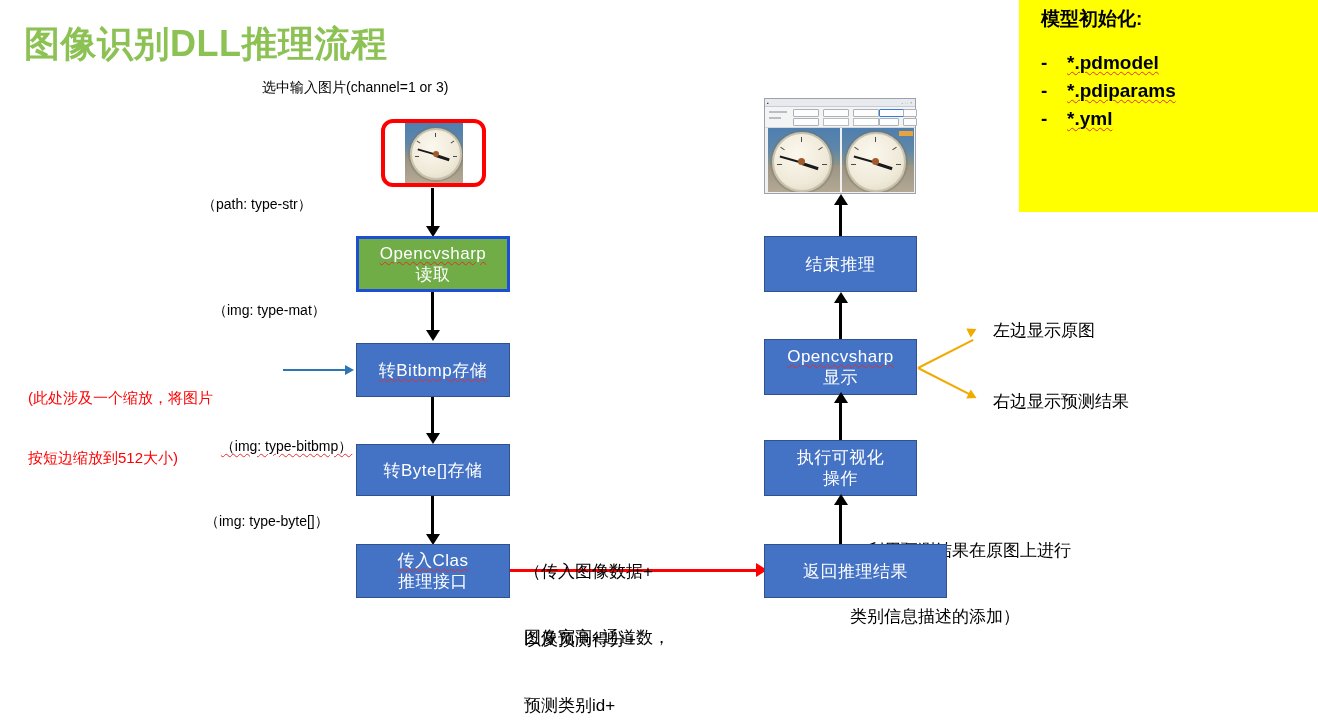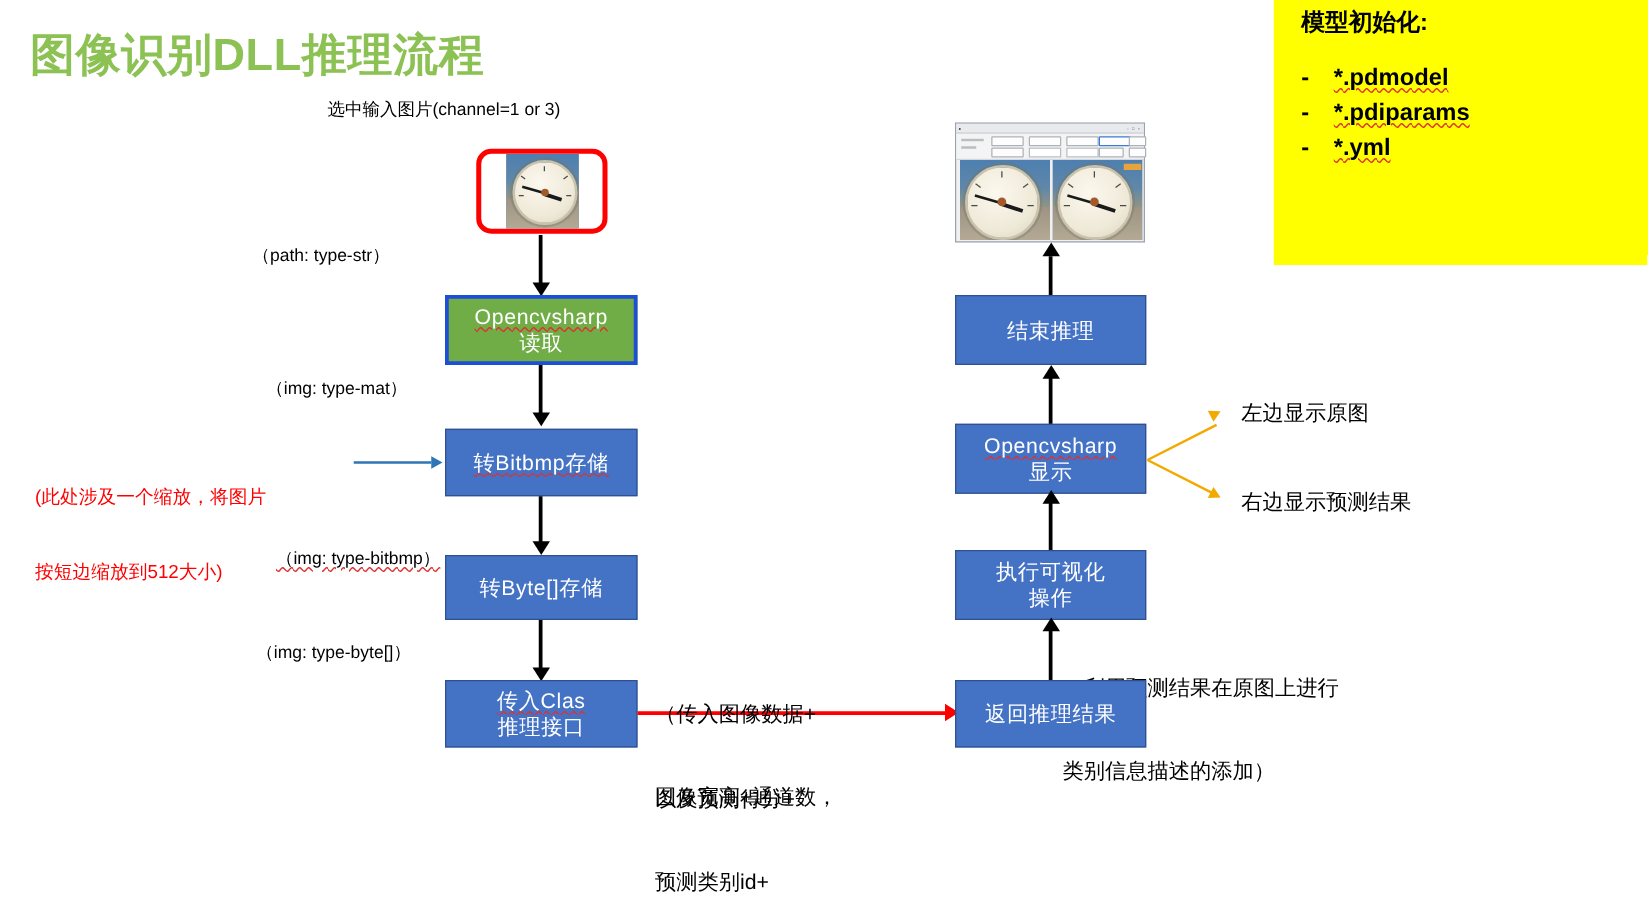--- a/index.html
+++ b/index.html
@@ -345,15 +345,15 @@
 </div>
 
 <div class="abs vline" style="left:839px;top:502px;height:42px;"></div>
 <div class="abs arrow-up" style="left:834px;top:494px;"></div>
 
 <div class="abs label small" style="left:850px;top:496px;">
   <div>（利用预测结果在原图上进行</div>
   <div>类别信息描述的添加）</div>
 </div>
 
-<div class="abs node blue" style="left:764px;top:544px;width:153px;height:54px;">
+<div class="abs node blue" style="left:764px;top:544px;width:183px;height:54px;">
   <div>返回推理结果</div>
 </div>
 
 </body></html>

